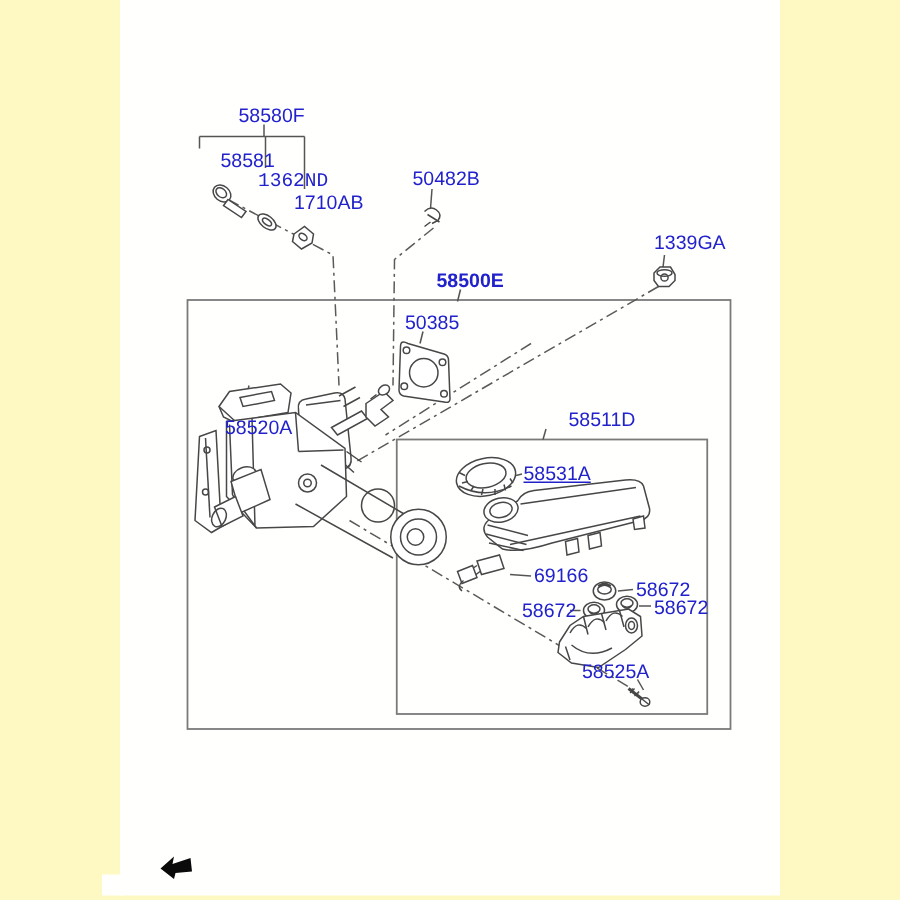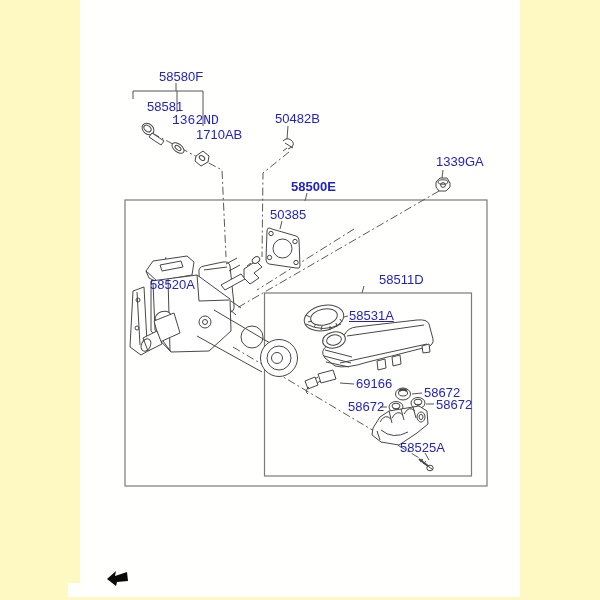--- a/index.html
+++ b/index.html
@@ -19,21 +19,21 @@
   .l1339GA{left:436px;top:155px;text-align:center;}
   .l58500E{left:291px;top:180px;font-weight:bold;}
   .l59145{left:270px;top:208px;}
   .l58520A{left:150px;top:242px;margin-top:36px;}
   .l58511D{left:352px;top:273px;margin-left:27px;}
   .l58531A{left:349px;top:309px;text-decoration:underline;}
   .l58535{left:356px;top:377px;}
   .l58672t{left:424px;top:386px;}
   .l58672l{left:348px;top:400px;}
   .l58672r{left:436px;top:398px;}
-  .l58525A{left:400px;top:441px;text-align:right;}
+  .l58525A{left:388px;top:441px;text-align:right;}
 </style>
 </head>
 <body>
 
 <div id="stage">
   <div id="panel"></div>
   <div id="panel-notch"></div>
 
   <svg id="art" viewBox="0 0 600 600">
 

